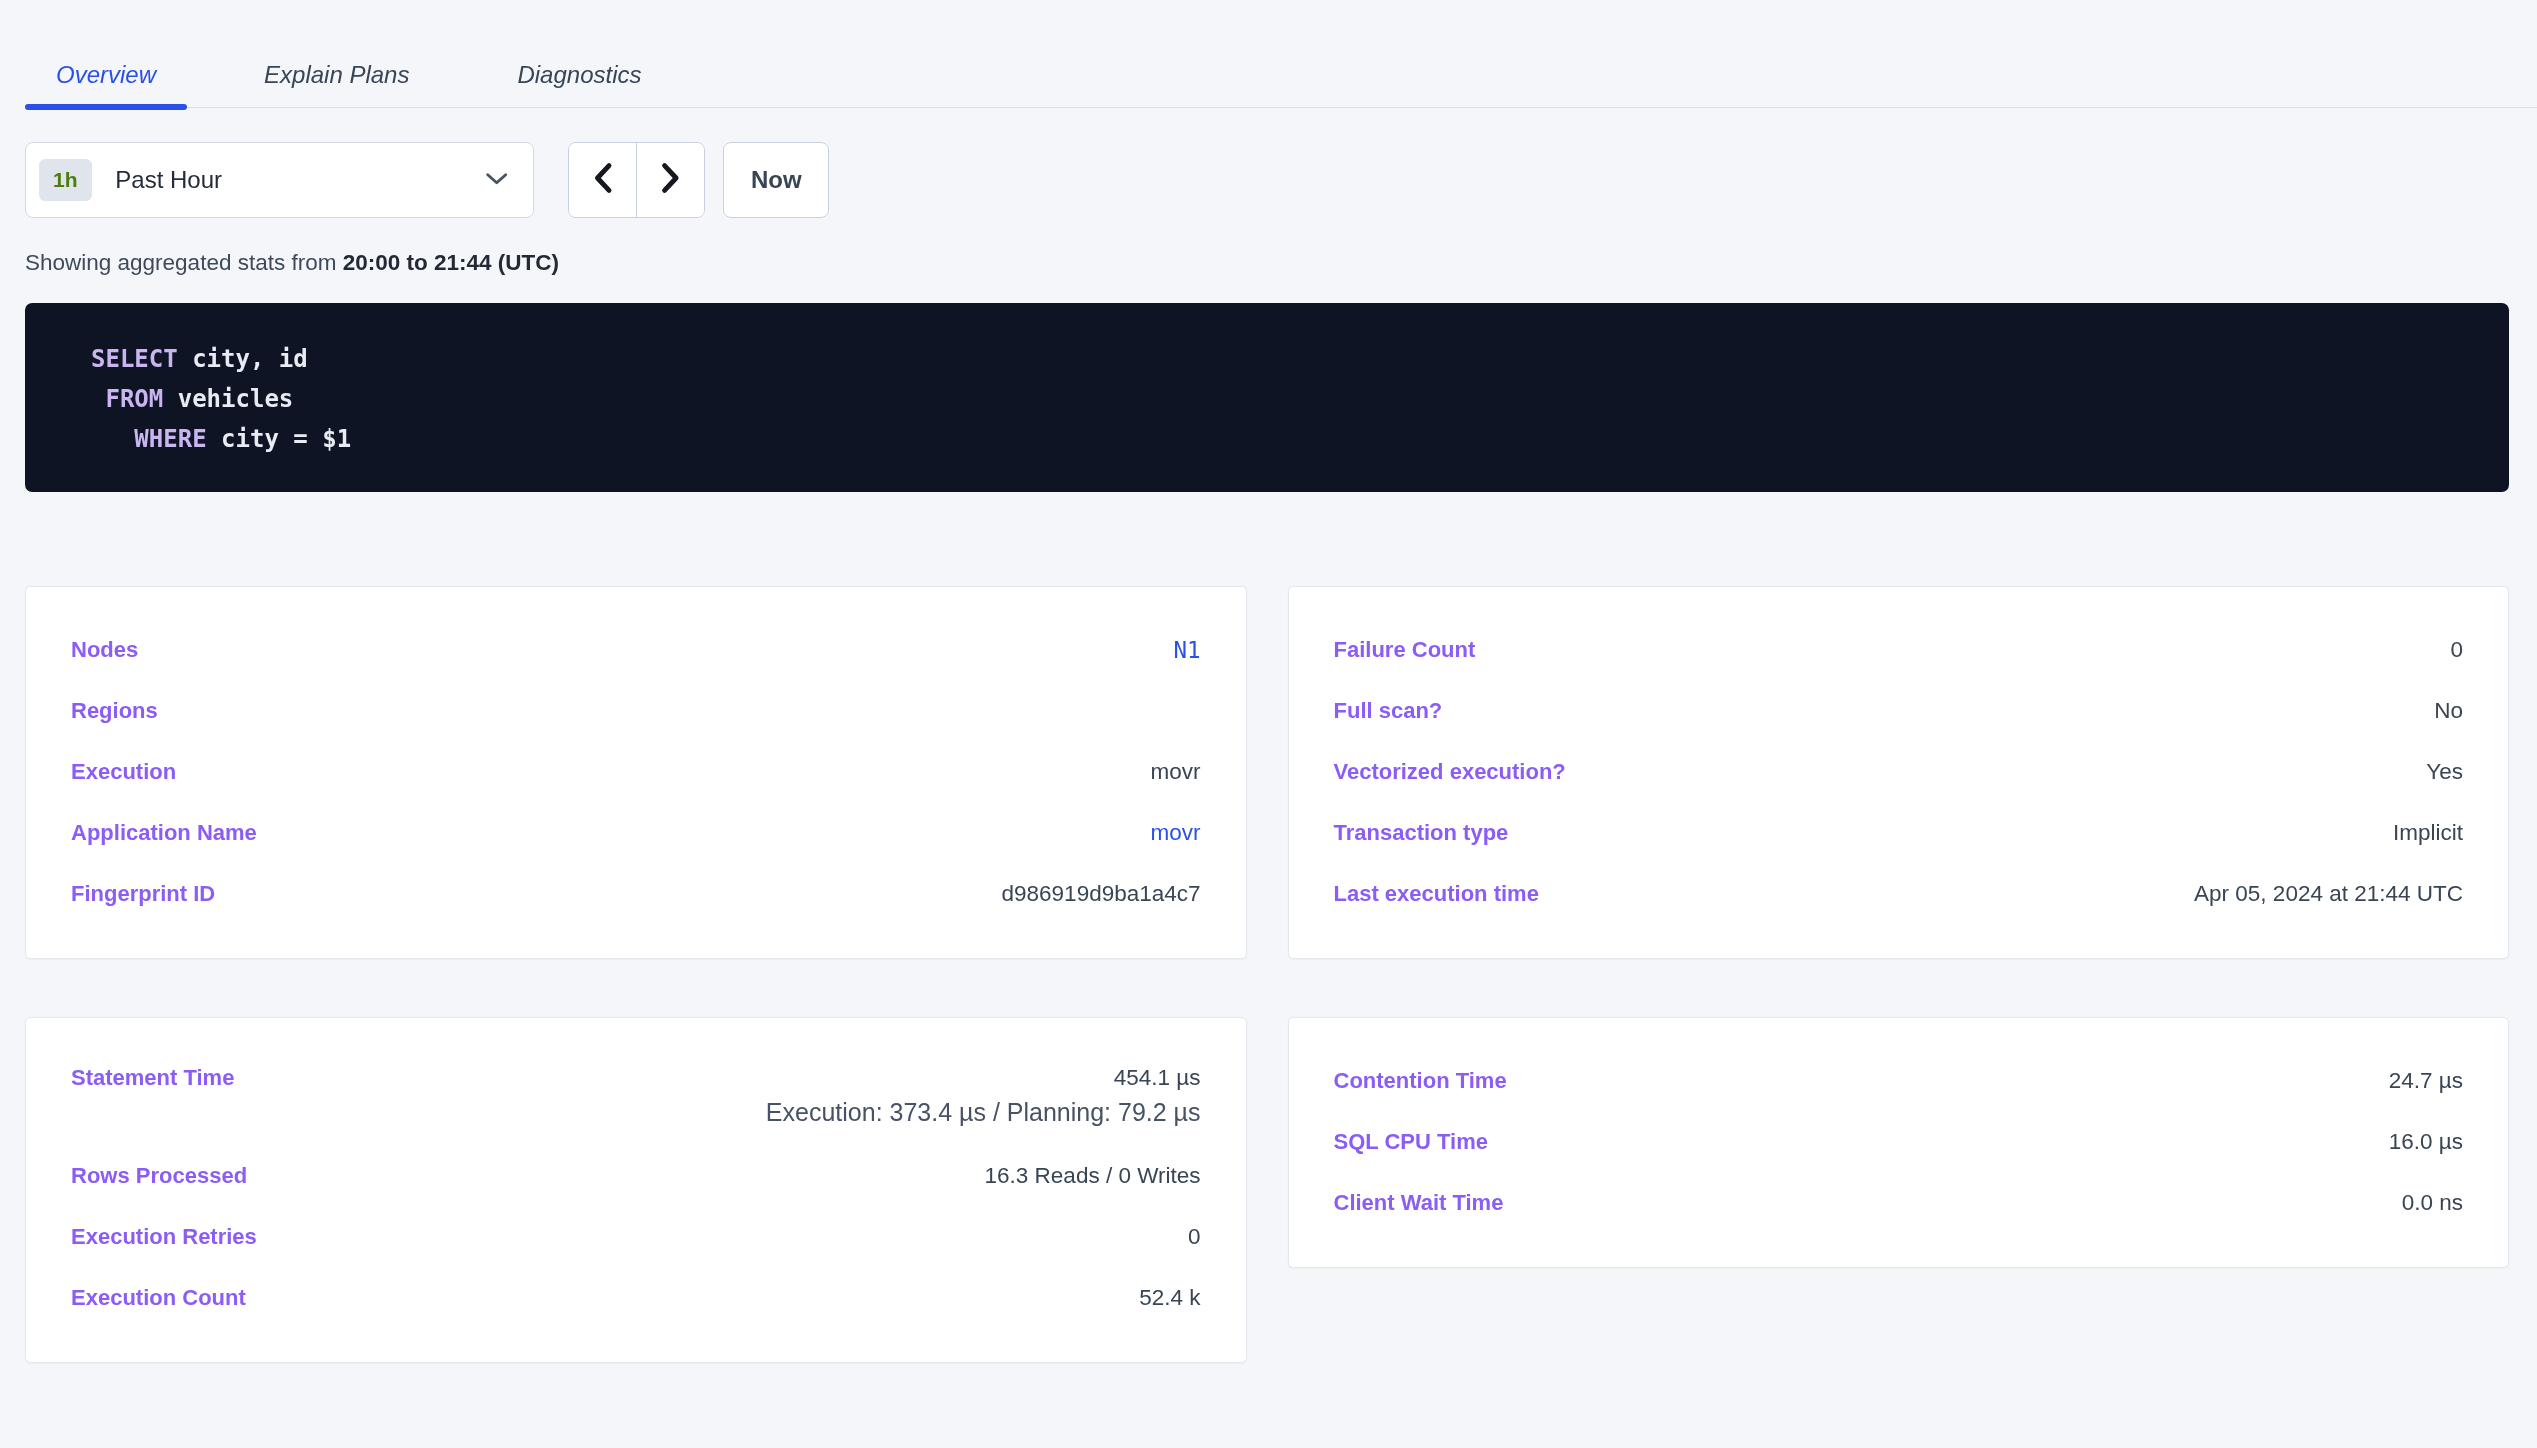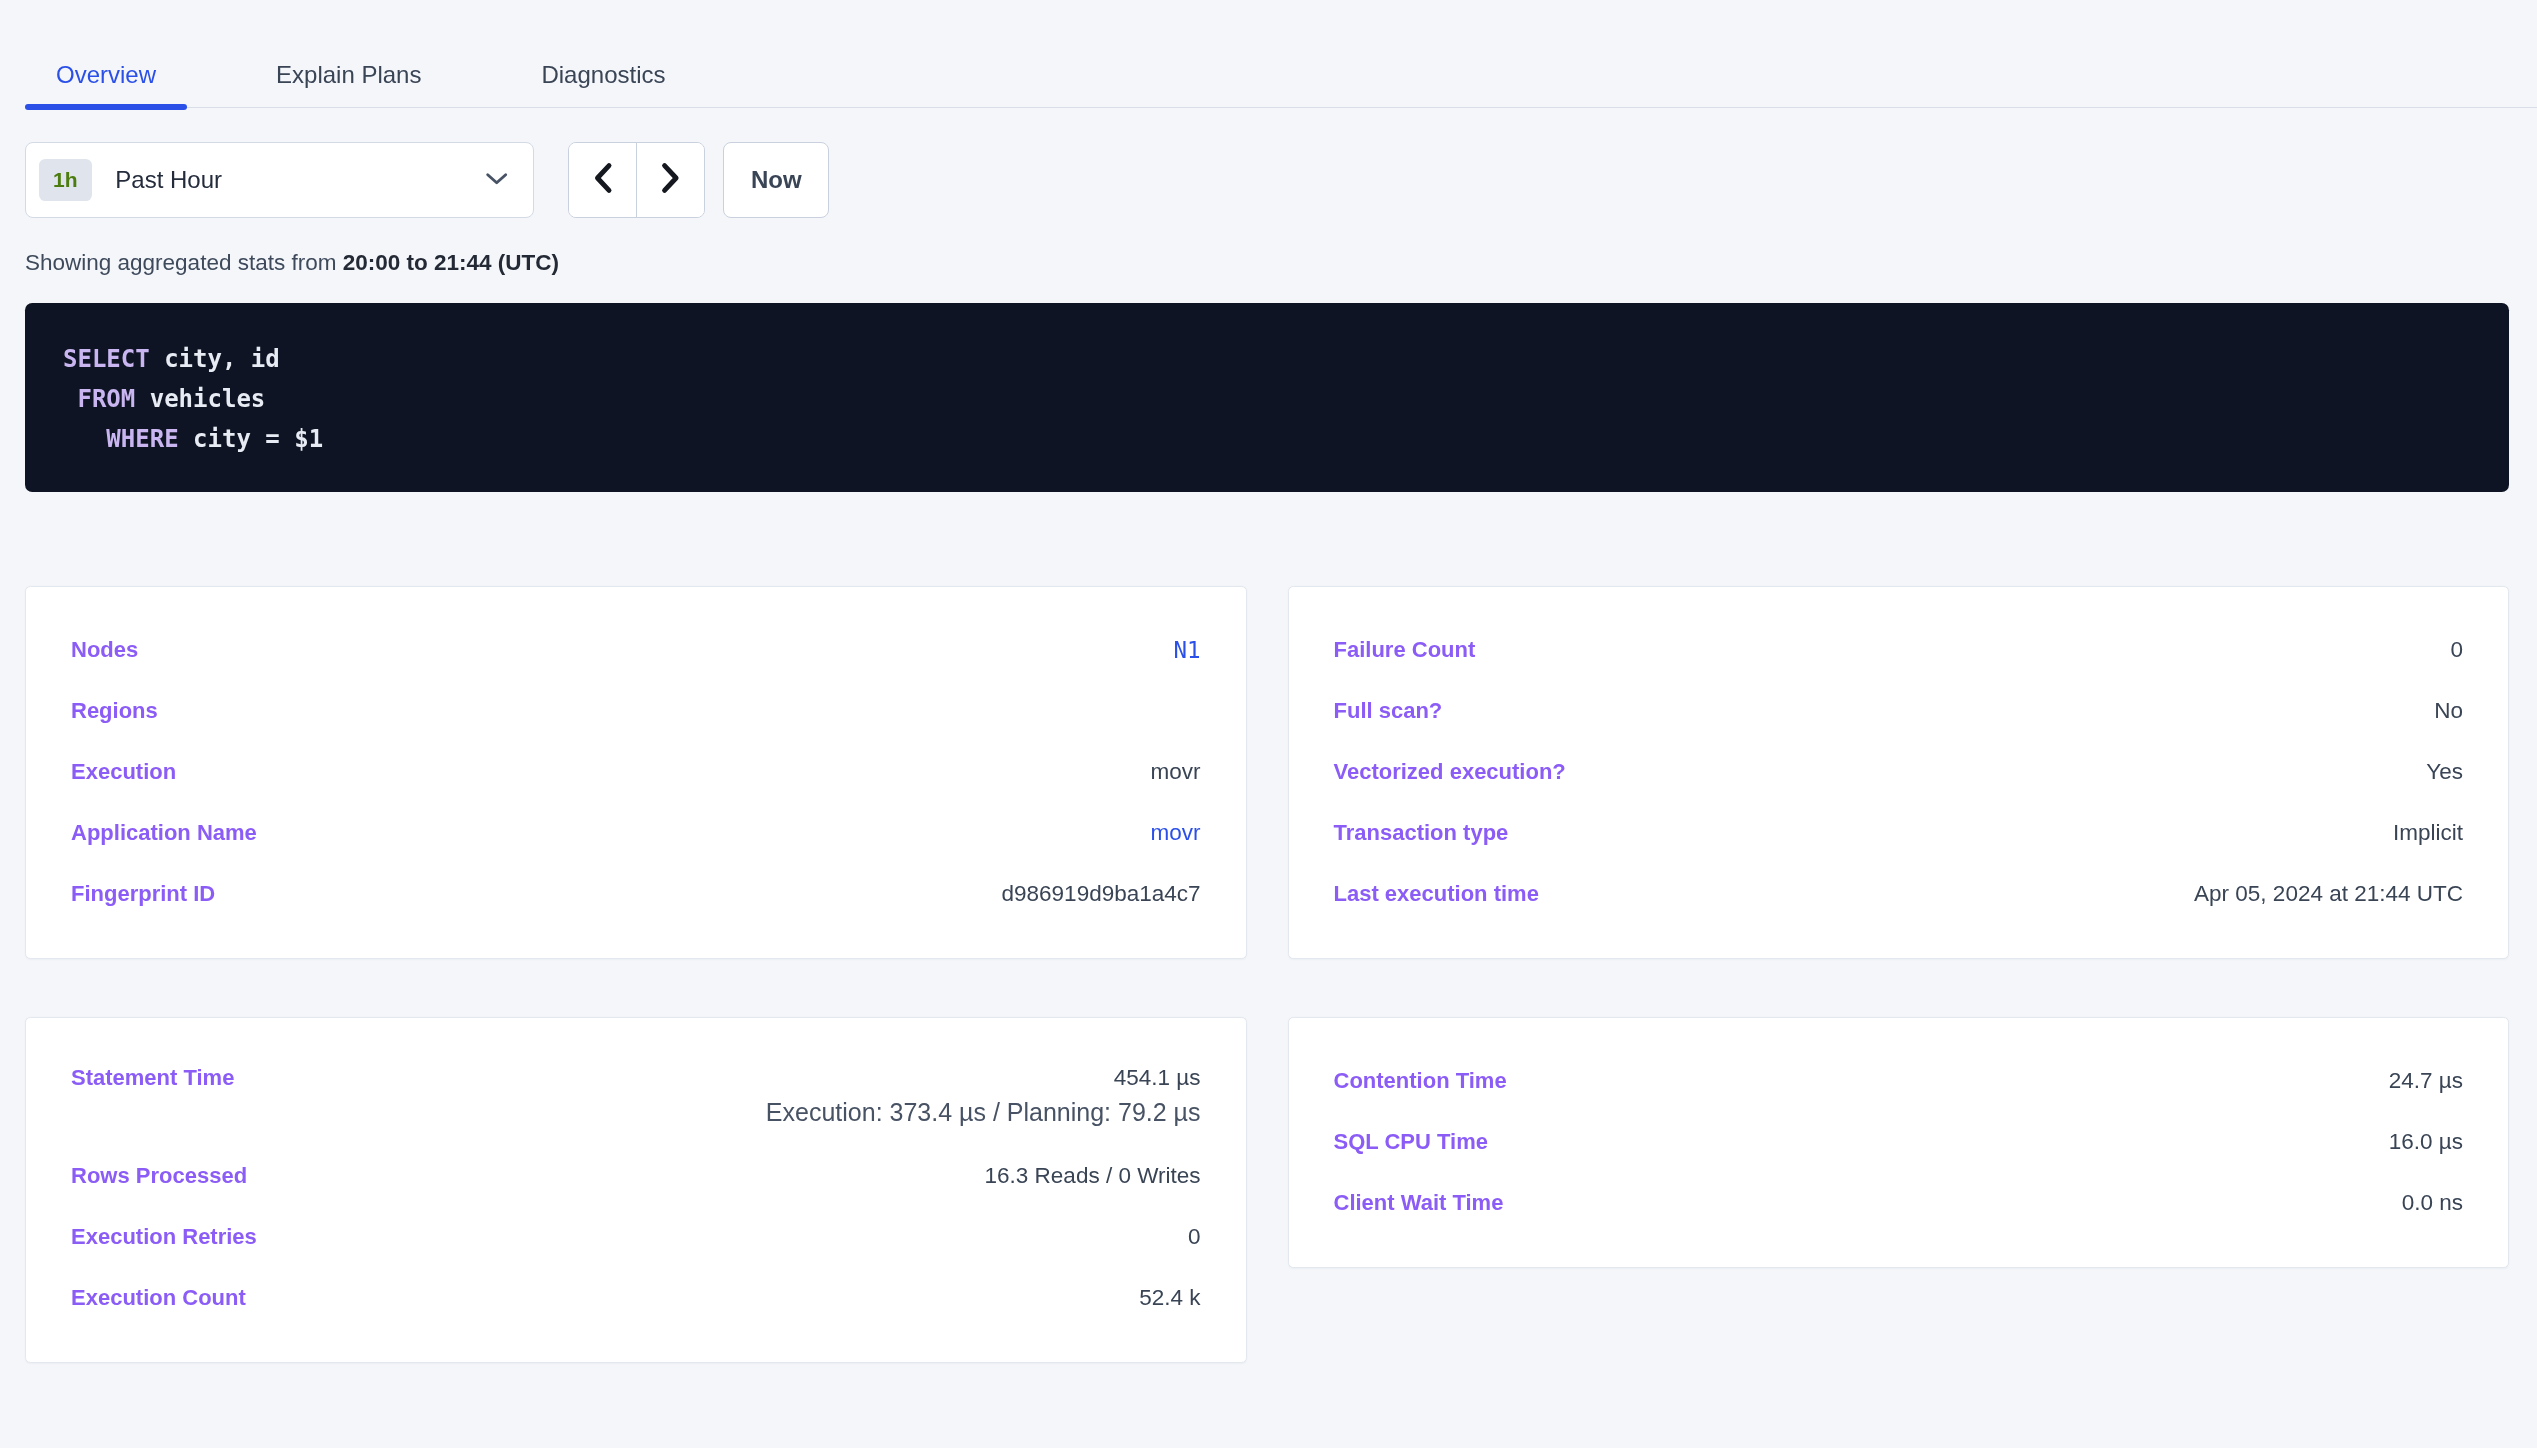--- a/index.html
+++ b/index.html
@@ -14,22 +14,23 @@
 
   
   .page-title {
     font-size: 33px; font-weight: 700; color: #242a35;
     letter-spacing: -0.2px;
   }
 
   
   .tabbar {
     margin-top: 27px; margin-right: -29px;
-    display: flex; gap: 58px;
+    display: flex; gap: 46px;
     border-bottom: 1.8px solid #d9dee7;
+    font-style: italic;
   }
   .tab {
     position: relative;
     padding: 0 31px; height: 58px; line-height: 52px;
     font-size: 24px; font-weight: 500; color: #394455;
     cursor: pointer; white-space: nowrap;
   }
   .tab.active { color: #2b50e8; }
   .tab.active::after {
     content: ""; position: absolute; left: 0; right: 0; bottom: -3.6px;
@@ -75,21 +76,21 @@
 
   
   .codeblock {
     margin-top: 27px; height: 189px;
     background: #0e1423; border-radius: 7.2px;
     padding: 36px 38px;
     font-family: "DejaVu Sans Mono", monospace;
     font-size: 24px; font-weight: 600; line-height: 40px;
     color: #e7ebf3; white-space: pre;
   }
-  .kw { color: #c9b5f0; }
+  .kw { color: #c9b5f0; margin-left: 28px; }
 
   
   .grid {
     margin-top: 94px;
     display: grid; grid-template-columns: 1fr 1fr;
     column-gap: 41px; row-gap: 58px;
     align-items: start;
   }
   .card {
     background: #fff; border: 0.9px solid #e3e8ef; border-radius: 5.4px;

